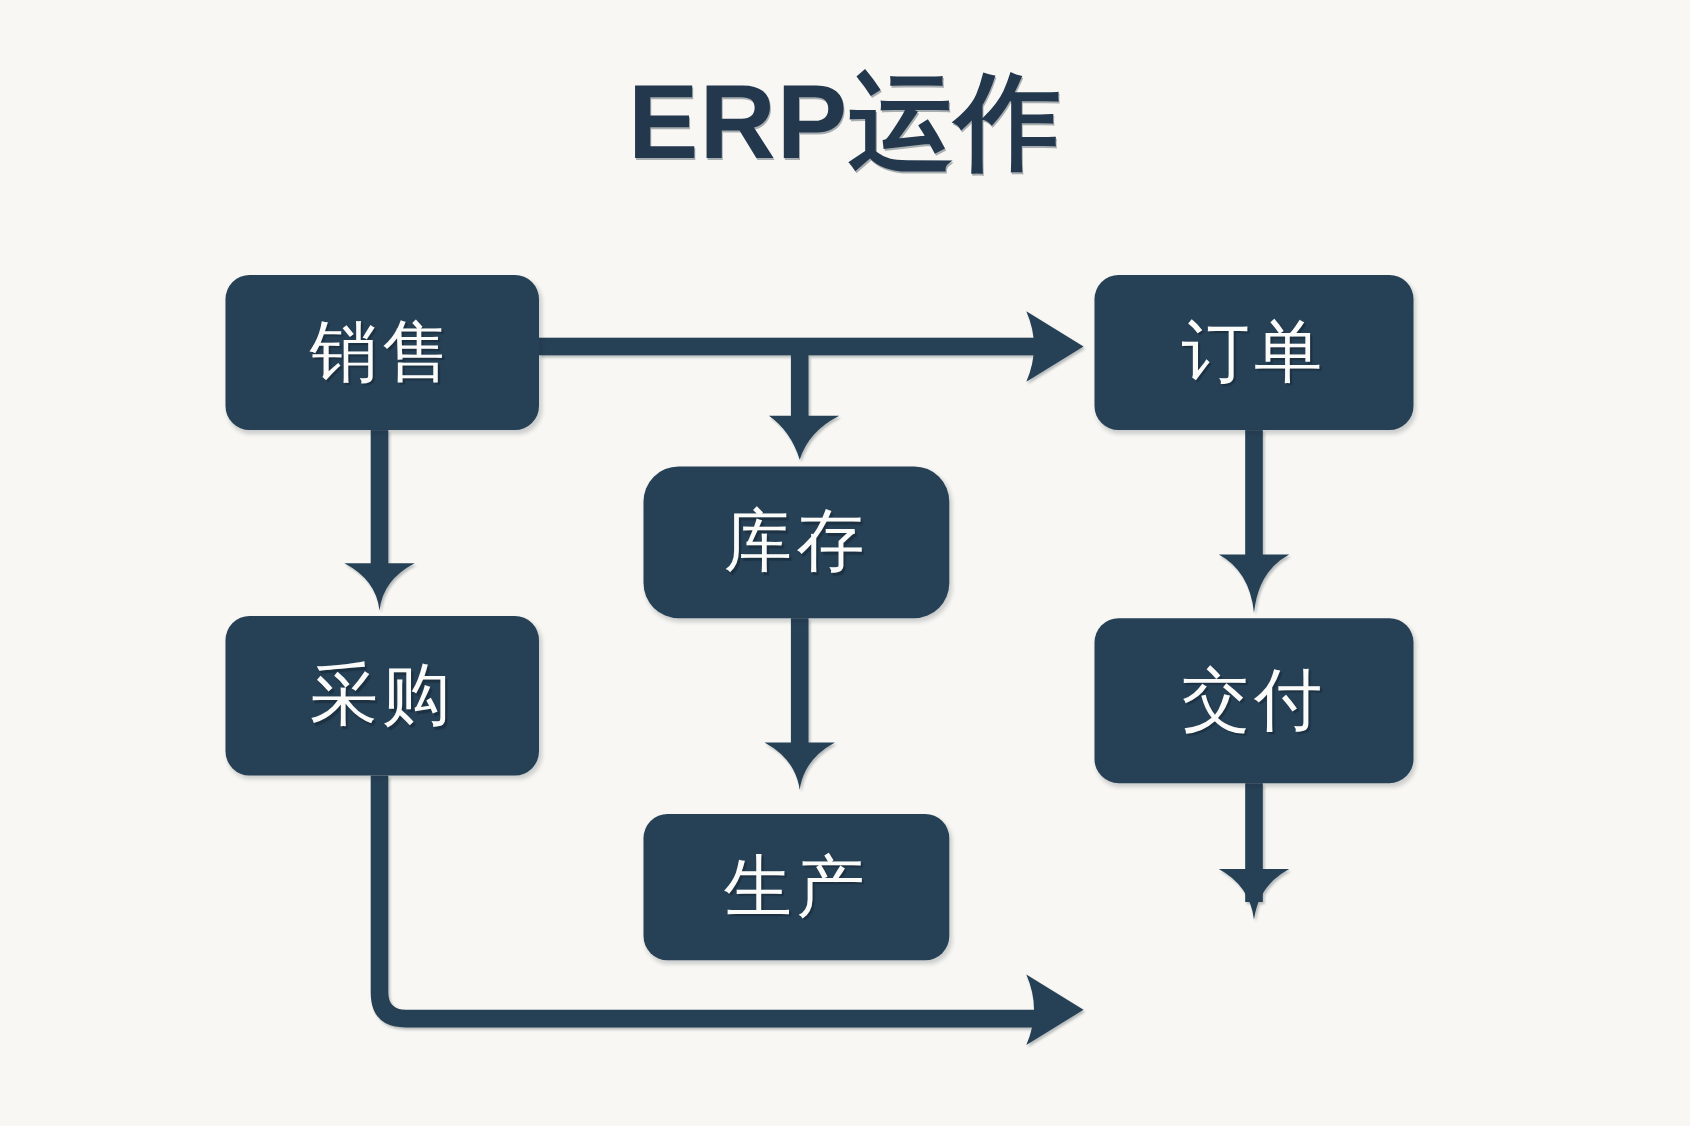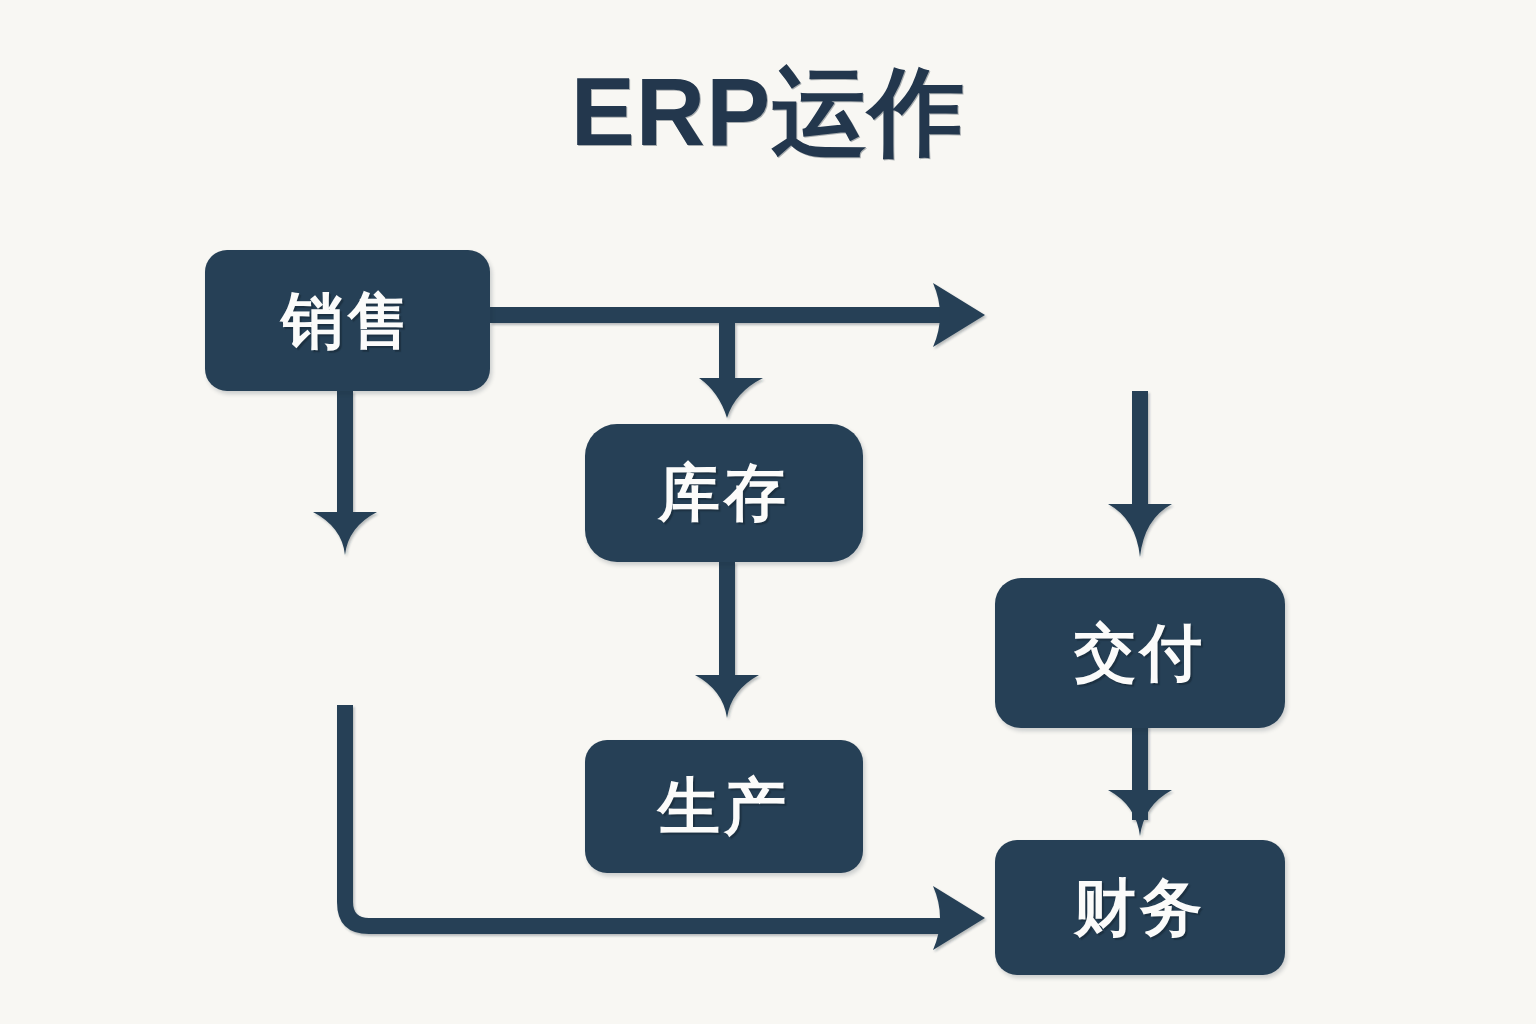--- a/index.html
+++ b/index.html
@@ -47,34 +47,34 @@
     background: #264056;
     border-radius: 22px;
     box-shadow: 2px 3px 4px rgba(25,40,55,0.20);
     display: flex;
     align-items: center;
     justify-content: center;
   }
   .node-label {
     color: #fbfbfa;
     font-size: 62px;
-    font-weight: 700;
+    font-weight: 400;
     letter-spacing: 4px;
     line-height: 1;
     text-shadow: 2px 2px 1px rgba(18,30,42,0.45);
     user-select: none;
     font-family: "Liberation Sans", "DejaVu Sans", sans-serif;
   }
   
   #node-sales      { left: 205px; top: 250px;  width: 285px; height: 141px; }
   #node-order      { left: 995px; top: 250px;  width: 290px; height: 141px; }
   #node-inventory  { left: 585px; top: 424px;  width: 278px; height: 138px; border-radius: 32px; }
   #node-purchasing { left: 205px; top: 560px;  width: 285px; height: 145px; }
   #node-production { left: 585px; top: 740px;  width: 278px; height: 133px; }
-  #node-delivery   { left: 995px; top: 578px;  width: 290px; height: 150px; border-radius: 26px; }
+  #node-delivery   { left: 995px; top: 562px;  width: 290px; height: 150px; }
   #node-finance    { left: 995px; top: 840px;  width: 290px; height: 135px; }
 </style>
 </head>
 <body>
 
 <div id="stage">
 
   <div id="title">ERP运作</div>
 
   <svg class="edges" viewBox="0 0 1536 1024" width="1536" height="1024" xmlns="http://www.w3.org/2000/svg">
@@ -129,31 +129,34 @@
         <path d="M 933 886 L 985 918 L 933 950 Q 947 918 933 886 Z"></path>
       </g>
 
     </g>
   </svg>
 
   <div class="node" id="node-sales">
     <span class="node-label">销售</span>
   </div>
 
+  <div class="node" id="node-order">
+    <span class="node-label">订单</span>
+  </div>
 
   <div class="node" id="node-inventory">
     <span class="node-label">库存</span>
   </div>
 
+  <div class="node" id="node-purchasing">
+    <span class="node-label">采购</span>
+  </div>
 
   <div class="node" id="node-production">
     <span class="node-label">生产</span>
   </div>
 
   <div class="node" id="node-delivery">
     <span class="node-label">交付</span>
   </div>
 
-  <div class="node" id="node-finance">
-    <span class="node-label">财务</span>
-  </div>
 
 </div>
 
 </body></html>

